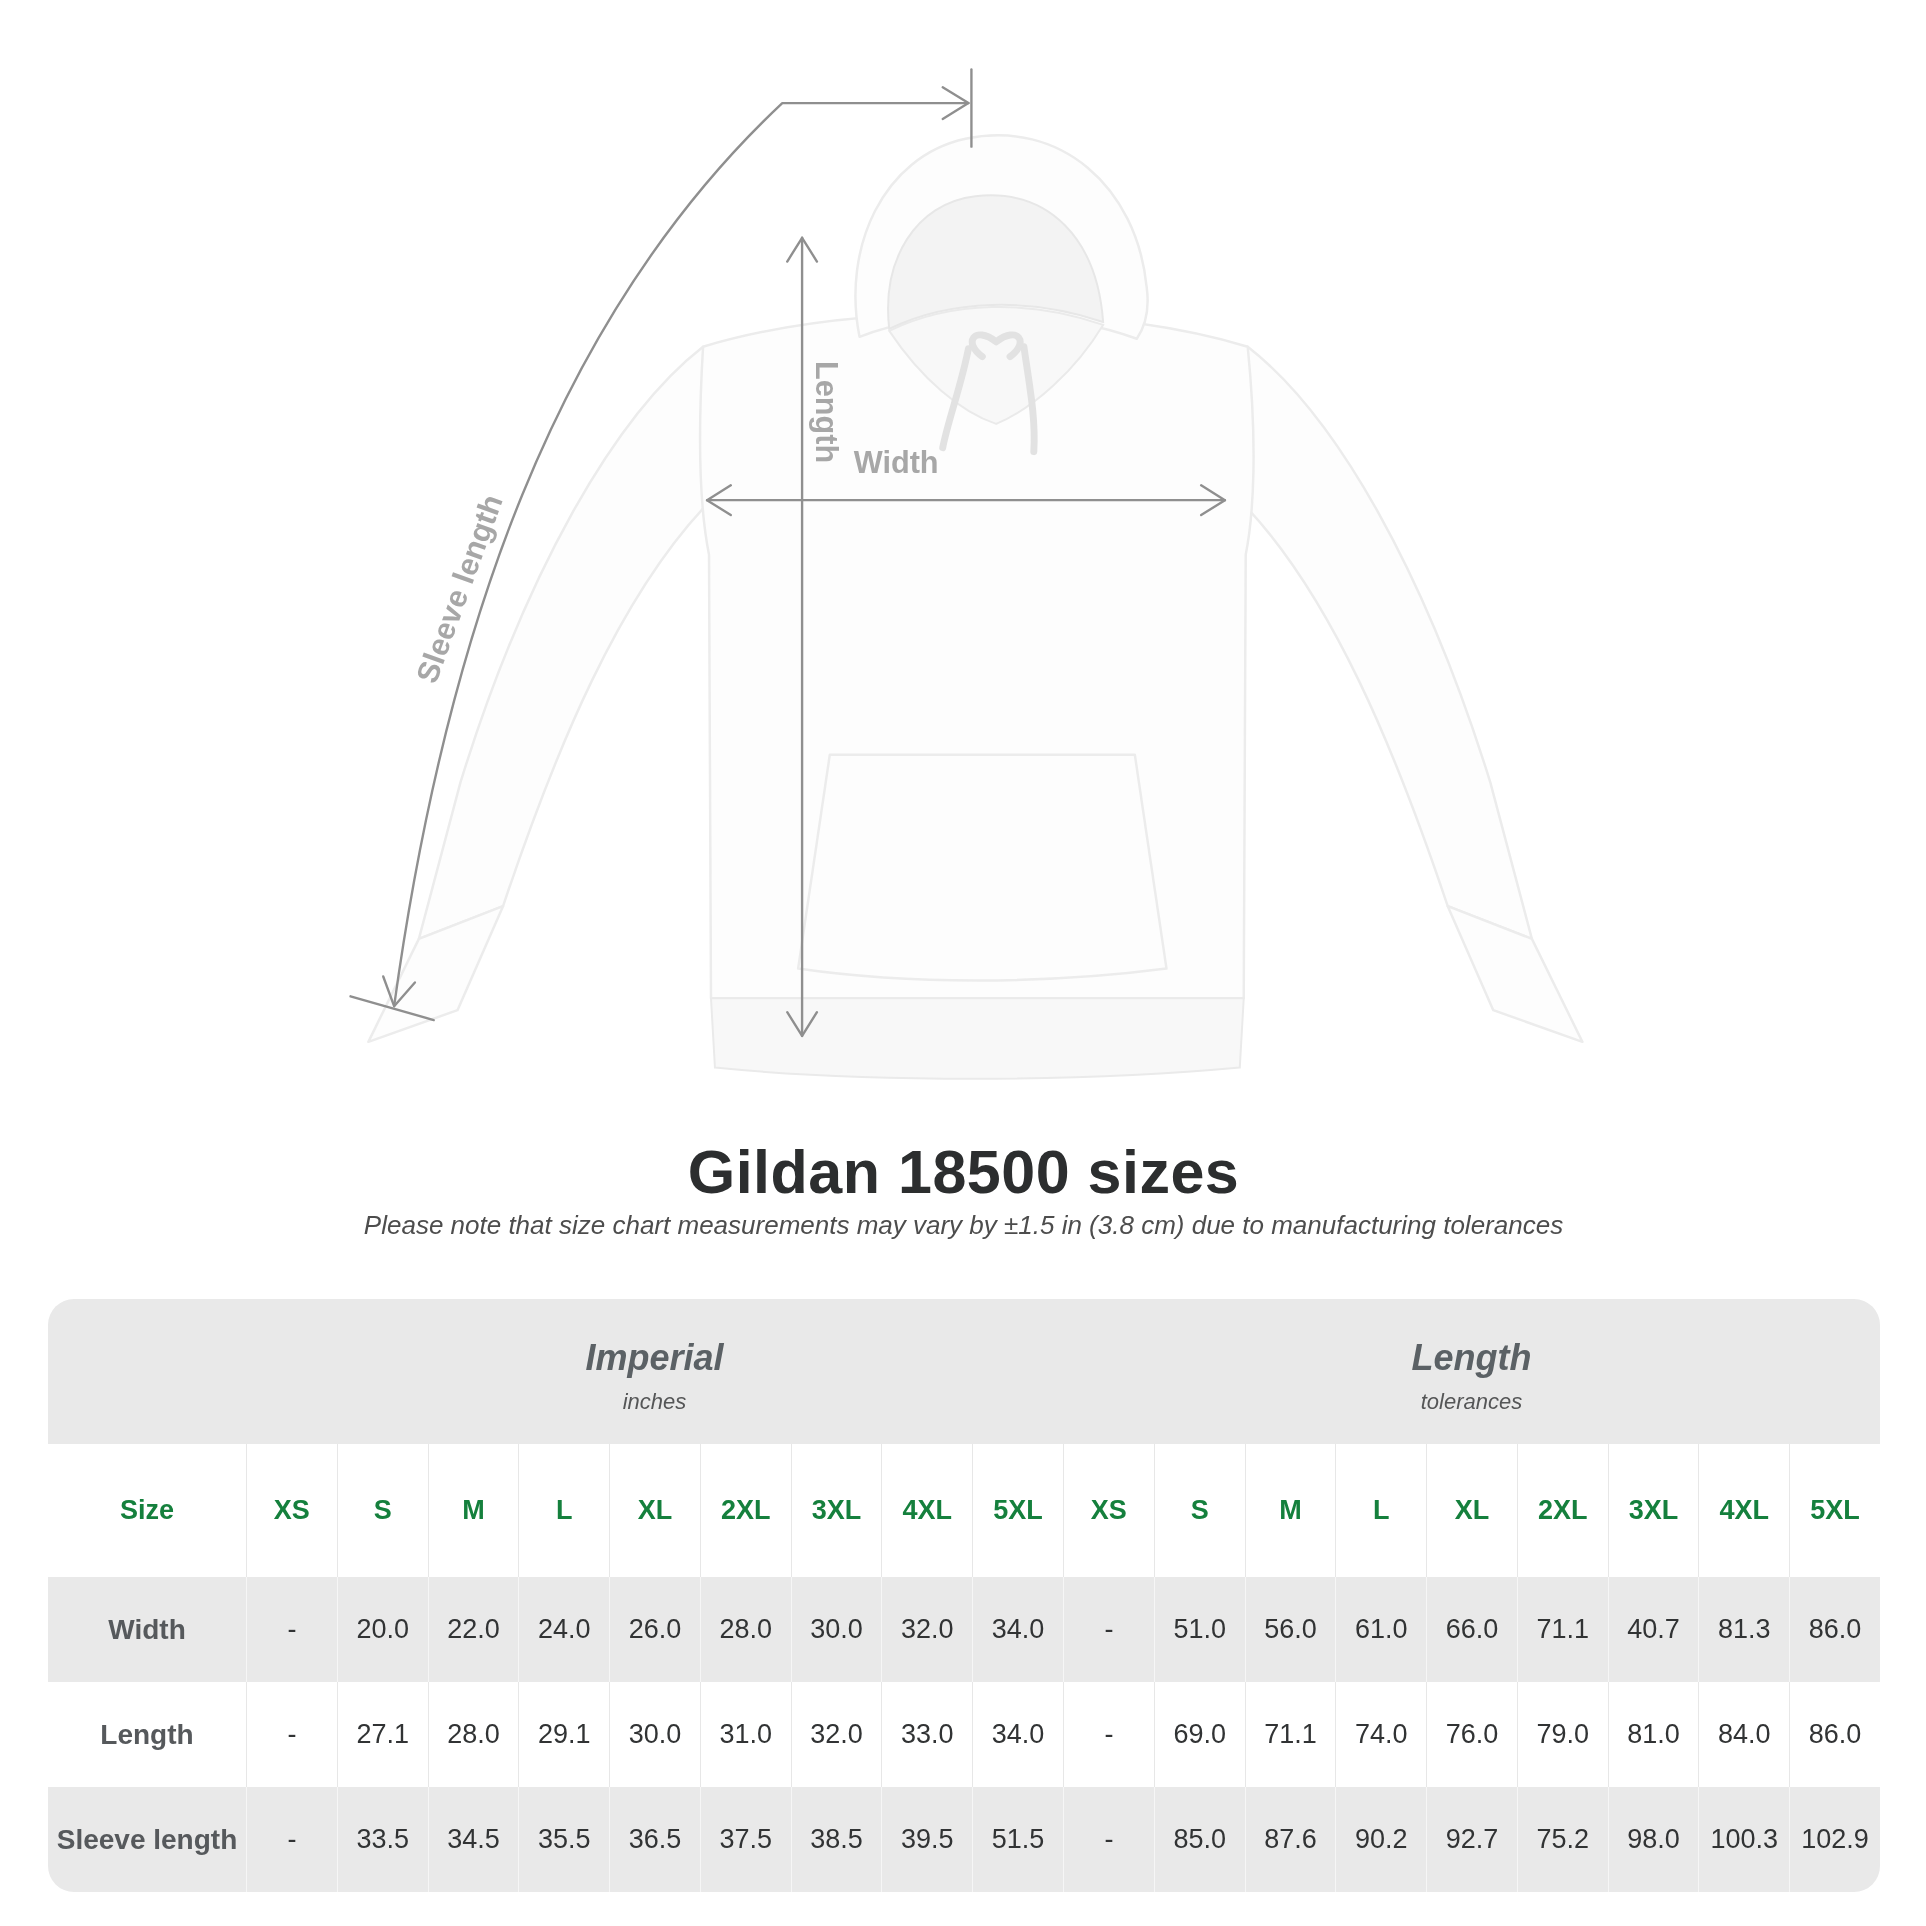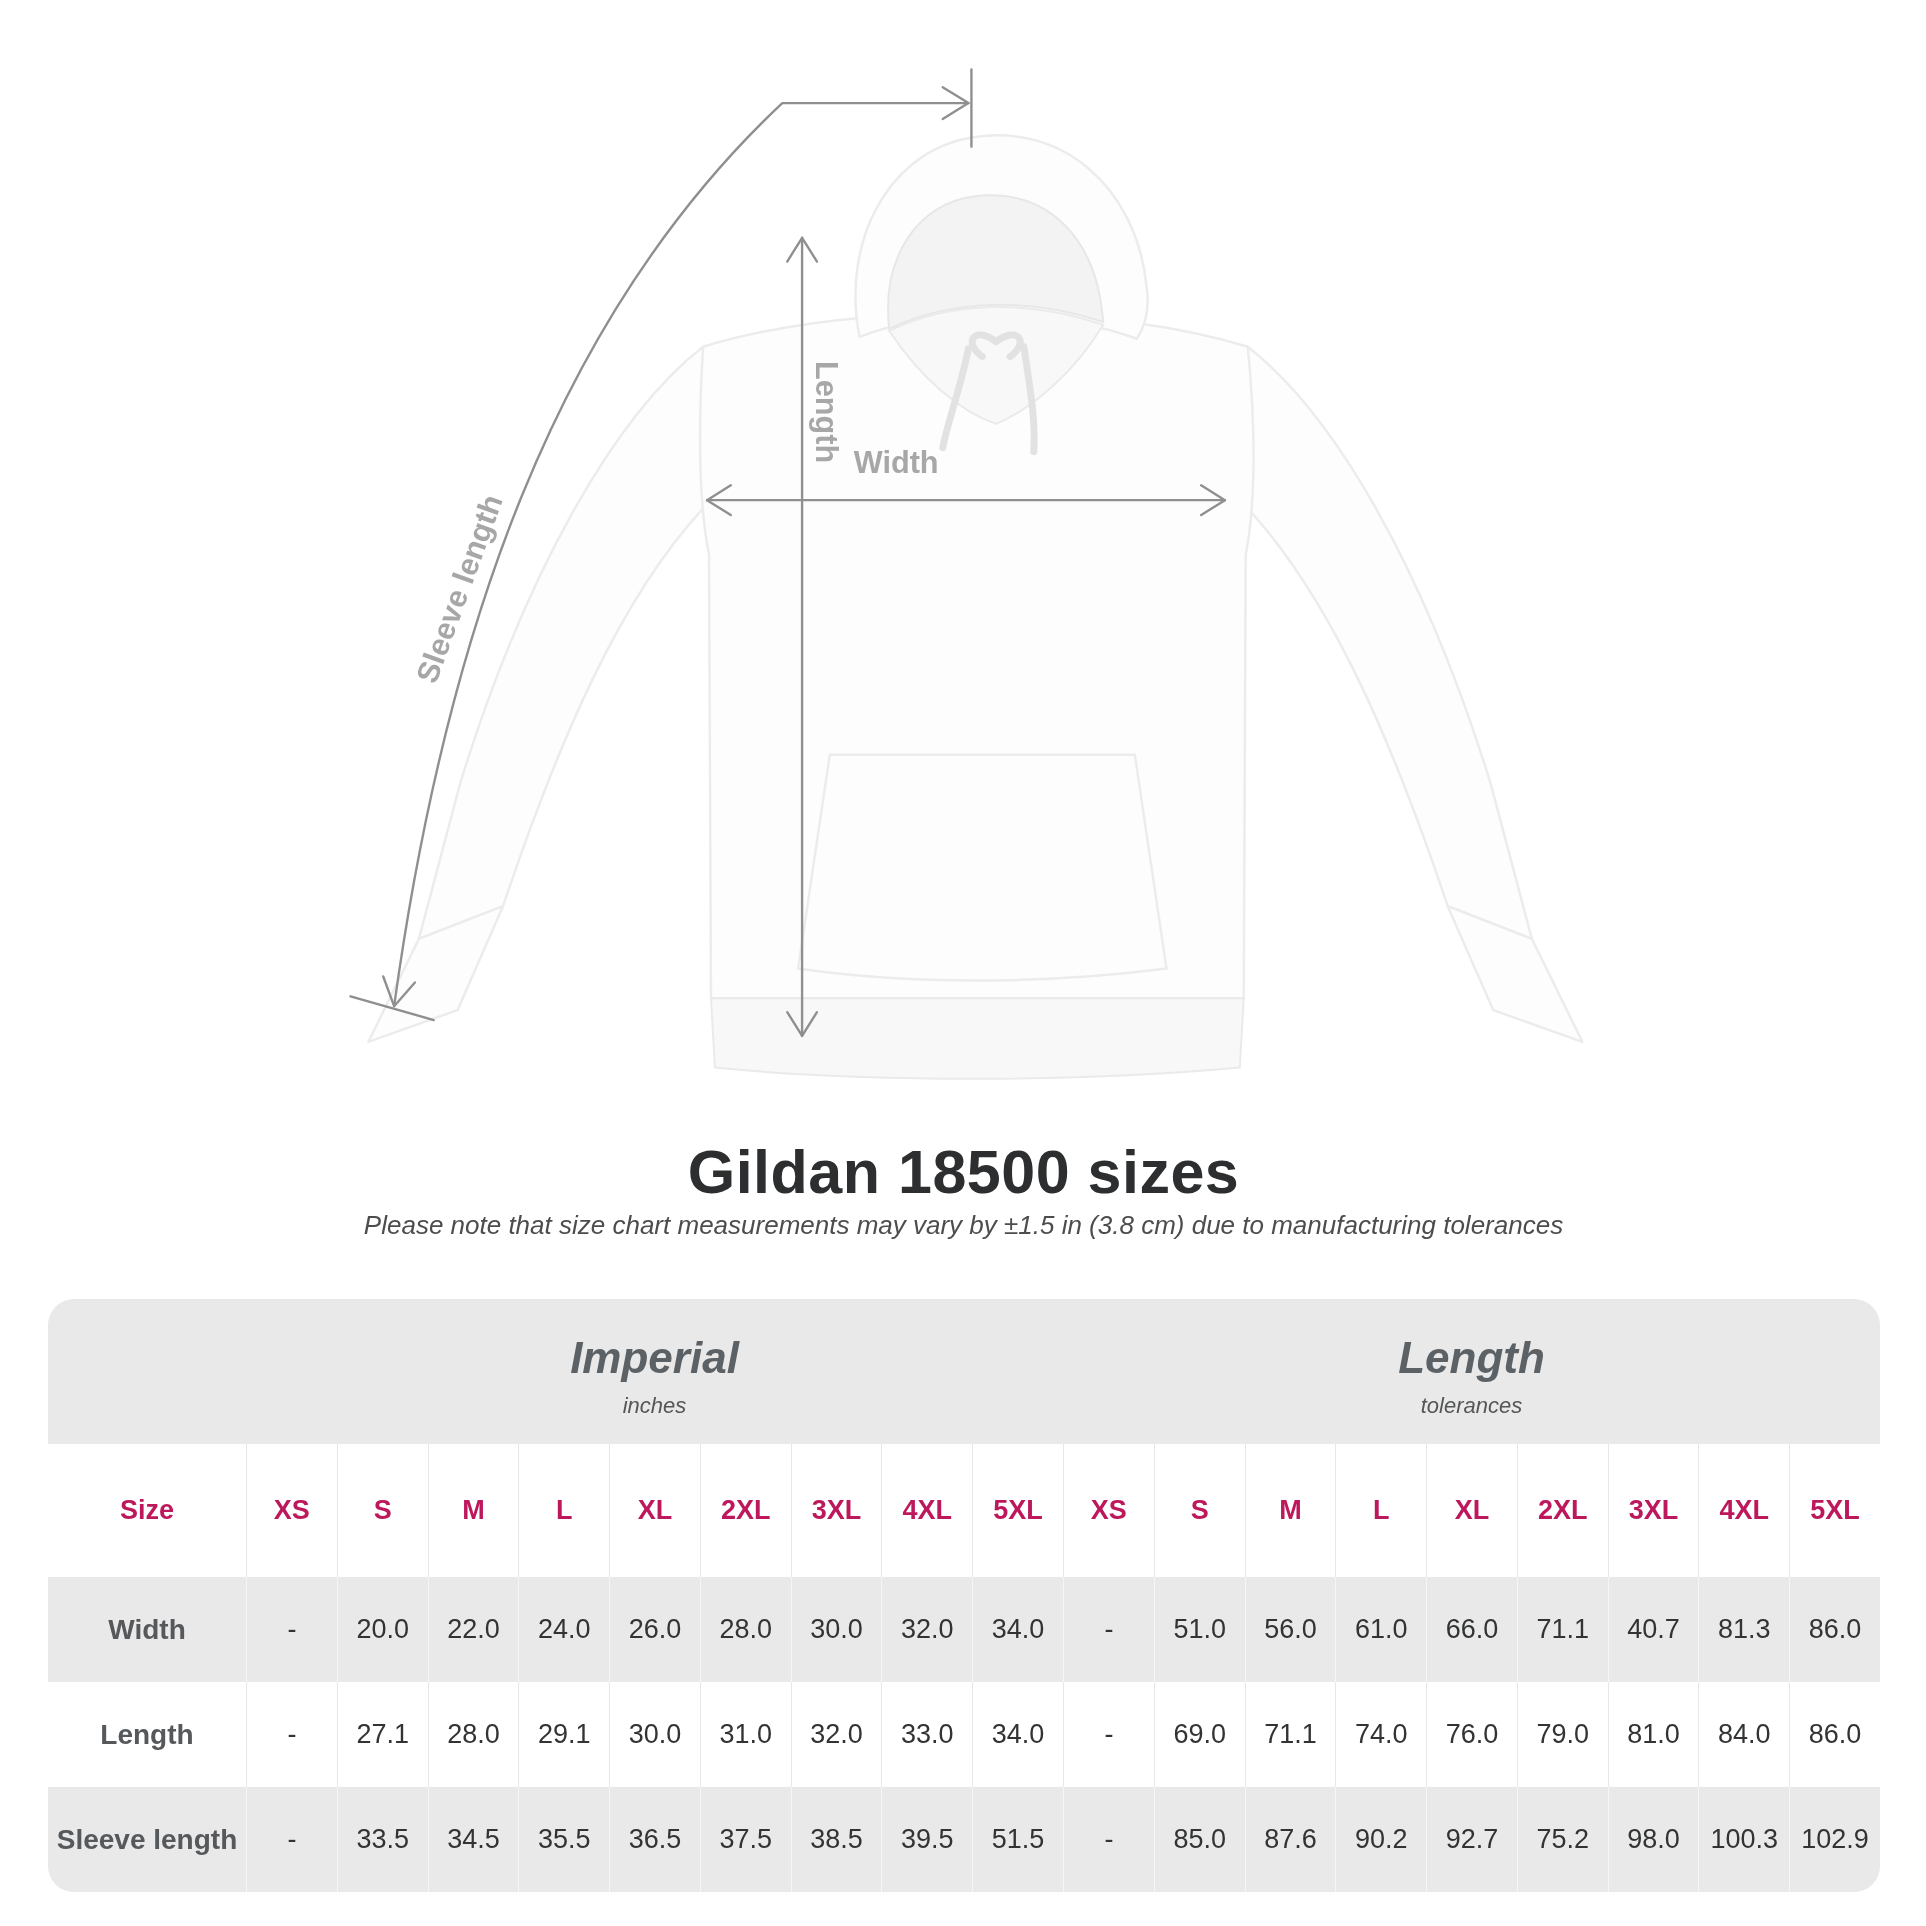--- a/index.html
+++ b/index.html
@@ -21,34 +21,34 @@
     border-radius:26px;overflow:hidden;
   }
   .unit-band{
     display:grid;grid-template-columns:198px repeat(18,1fr);
     background:#e9e9e9;height:145px;
   }
   .unit-group{
     grid-column:span 9;display:flex;flex-direction:column;
     align-items:center;justify-content:center;gap:10px;padding-top:8px;
   }
-  .unit-name{font-size:44px;font-weight:bold;font-style:italic;color:#5b6165;}
+  .unit-name{font-size:36px;font-weight:bold;font-style:italic;color:#5b6165;}
   .unit-sub{font-size:22px;font-style:italic;color:#555657;}
   .row{
     display:grid;grid-template-columns:198px repeat(18,1fr);
     height:105px;text-align:center;
   }
   .row.header{height:133px;background:#ffffff;}
   .row.white{background:#ffffff;}
   .row.gray{background:#e9e9e9;}
   .cell{
     display:flex;align-items:center;justify-content:center;
     font-size:27px;color:#313334;
   }
-  .row.header .cell{font-weight:bold;color:#be185d;font-size:27px;}
+  .row.header .cell{font-weight:bold;color:#15803d;font-size:27px;}
   .cell.lab{font-weight:bold;color:#56595c;font-size:28px;}
   .row.header .cell:not(:first-child),
   .row.white  .cell:not(:first-child){border-left:1px solid #e7e7e7;}
   .row.gray   .cell:not(:first-child){border-left:1px solid #f6f6f6;}
   .ann{stroke:#8f8f8f;stroke-width:2.4;fill:none;stroke-linecap:round;stroke-linejoin:round;}
   .ann-label{fill:#a7a7a7;font-weight:bold;font-size:31px;font-family:"Liberation Sans","DejaVu Sans",sans-serif;}
   .garment{stroke:#ececec;stroke-width:2.5;fill:#fdfdfd;stroke-linejoin:round;}
   .garment-dark{stroke:#e7e7e7;stroke-width:2;fill:#f3f3f3;}
   .garment-mid{stroke:#eaeaea;stroke-width:2;fill:#f8f8f8;}
   .string{stroke:#e2e2e2;stroke-width:7;fill:none;stroke-linecap:round;}

